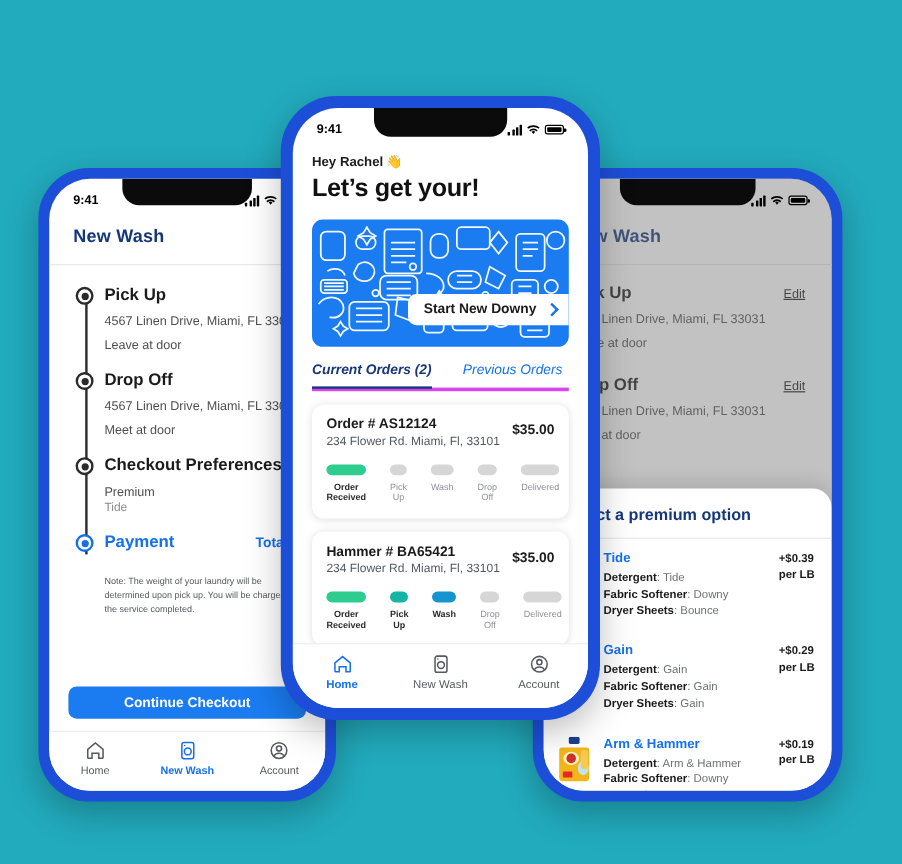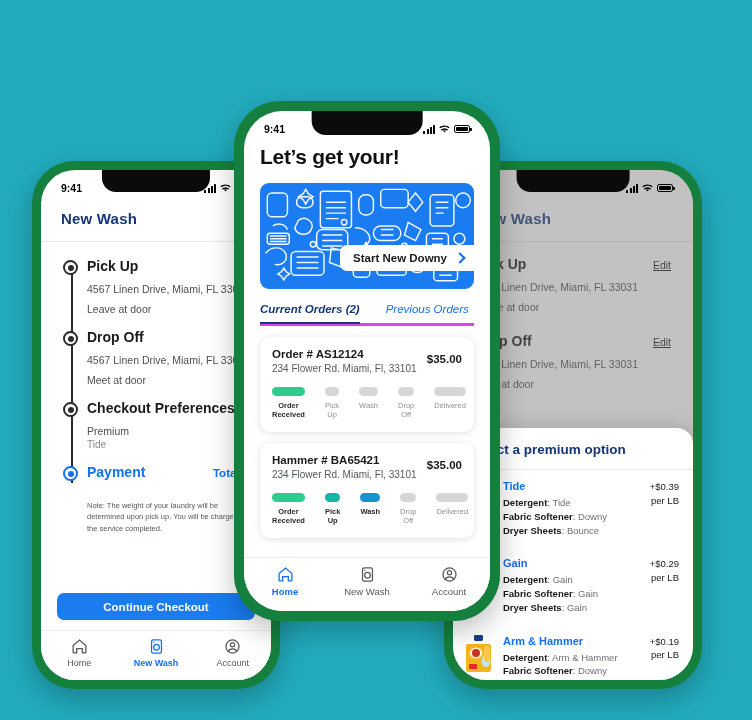--- a/index.html
+++ b/index.html
@@ -7,25 +7,24 @@
   body {
     background:#22abbd;
     font-family:"Liberation Sans", sans-serif;
     overflow:hidden;
     position:relative;
   }
 
   
   .phone {
     position:absolute;
-    background:#15803d;
+    background:#1d4ed8;
     border-radius:42px;
     padding:9px;
     box-shadow:0 10px 28px rgba(0,0,0,.25);
-    margin-top:21px;
   }
   .screen {
     width:100%; height:100%;
     background:#ffffff;
     border-radius:34px;
     overflow:hidden;
     position:relative;
   }
   .notch {
     position:absolute; top:0; left:50%; transform:translateX(-50%);
@@ -103,21 +102,21 @@
     background:#fff; border-radius:16px 16px 0 0; z-index:30;
     box-shadow:0 -4px 16px rgba(0,0,0,.12); overflow:hidden;
   }
   .sheet-title { font-size:13.5px; font-weight:bold; color:#15377a; padding:14px 16px 12px; border-bottom:1px solid #e9e9e9; }
   .opt { display:flex; gap:10px; padding:10px 14px 10px 12px; align-items:flex-start; }
   .bottle { width:28px; height:38px; flex:none; position:relative; }
   .opt-main { flex:1; }
   .opt-name { font-size:11px; font-weight:bold; color:#1570ef; margin-bottom:4px; }
   .opt-line { font-size:9.5px; color:#6d7076; line-height:1.45; }
   .opt-line b { color:#1b1b1b; font-weight:bold; }
-  .opt-price { text-align:right; font-size:9.5px; color:#1b1b1b; line-height:1.45; flex:none; }
+  .opt-price { text-align:left; font-size:9.5px; color:#1b1b1b; line-height:1.45; flex:none;font-weight:bold; }
 
   
   #phone-center { left:234px; top:80px; width:266px; height:520px; z-index:10; border-radius:46px; padding:10px; }
   #phone-center .screen { border-radius:38px; display:flex; flex-direction:column; }
   #phone-center .notch { width:45%; height:24px; }
   .home-body { flex:1; padding:0 16px; overflow:hidden; }
   .greet { font-size:11px; font-weight:bold; color:#1b1b1b; margin-top:8px; }
   .headline { font-size:21px; font-weight:bold; color:#111; margin-top:4px; letter-spacing:-.3px; }
   .banner {
     margin-top:14px; height:106px; border-radius:9px; position:relative;
@@ -377,20 +376,21 @@
         <svg class="wifi" viewBox="0 0 16 12">
             <path d="M8 10.5l2.2-2.6a3.4 3.4 0 0 0-4.4 0zM8 6.2c1.5 0 2.9.5 3.9 1.5l1.3-1.6A8 8 0 0 0 8 4a8 8 0 0 0-5.2 2.1l1.3 1.6A5.7 5.7 0 0 1 8 6.2zM8 2c2.4 0 4.6.9 6.3 2.3l1.2-1.5A11.6 11.6 0 0 0 8 0C5 0 2.3 1 .5 2.8l1.2 1.5A9.6 9.6 0 0 1 8 2z" fill="#000"></path>
           </svg>
         <span class="batt">
             <i></i>
           </span>
       </span>
     </div>
 
     <div class="home-body">
+      <div class="greet">Hey Rachel 👋</div>
       <div class="headline">Let’s get your!</div>
 
       <div class="banner">
         <svg viewBox="0 0 234 106">
           <g fill="none" stroke="#ffffff" stroke-width="1.6" opacity=".95">
             <rect x="8" y="6" width="22" height="26" rx="5"></rect>
             <rect x="40" y="10" width="18" height="12" rx="6"></rect>
             <rect x="66" y="4" width="34" height="40" rx="3"></rect>
             <path d="M72 16h22M72 22h22M72 28h22M72 34h14"></path>
             <rect x="108" y="8" width="16" height="22" rx="7"></rect>

